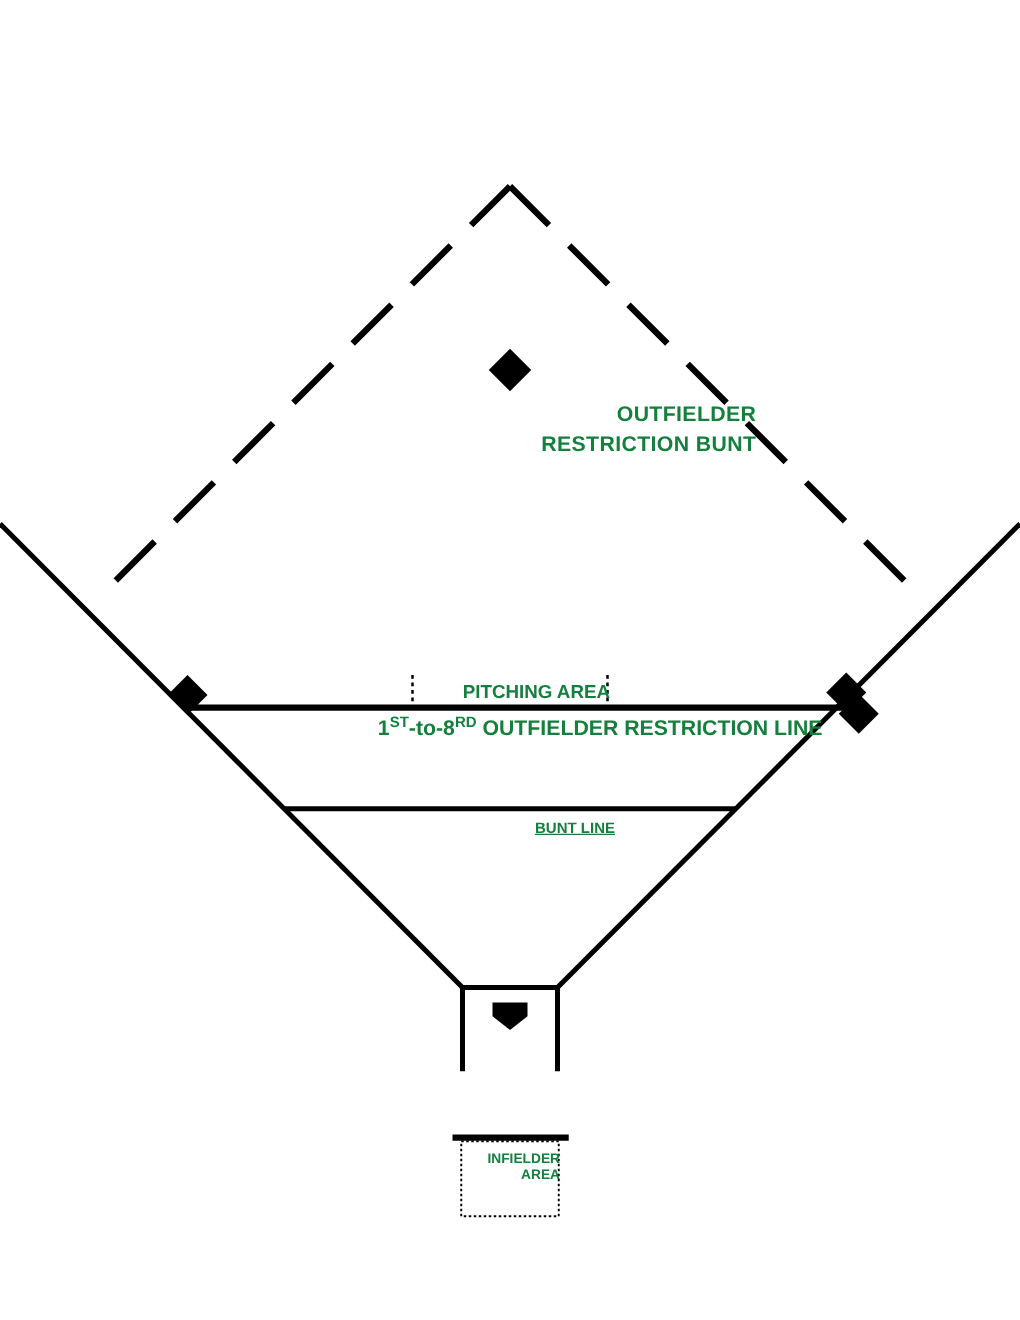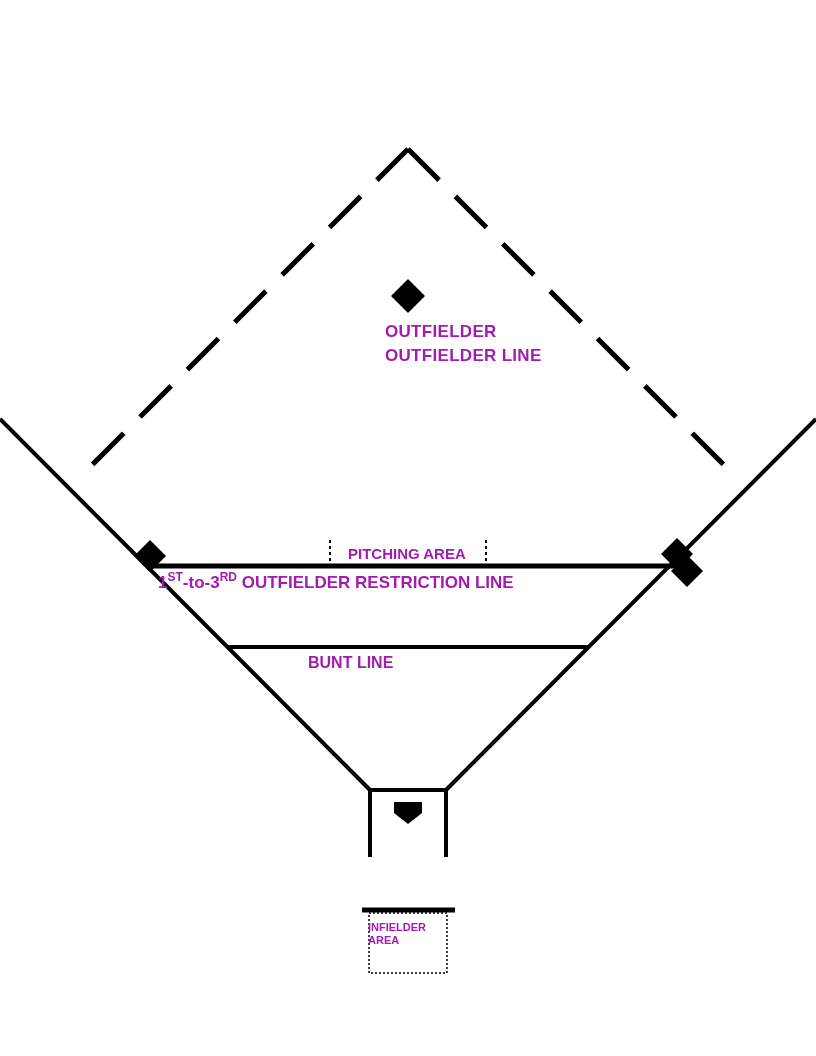--- a/index.html
+++ b/index.html
@@ -15,23 +15,23 @@
     overflow: hidden;
     font-family: "Liberation Sans", "DejaVu Sans", sans-serif;
   }
   #field-svg {
     position: absolute;
     top: 0;
     left: 0;
   }
   .label {
     position: absolute;
-    color: #a21caf;
+    color: #15803d;
     font-weight: bold;
-    text-align: left;
+    text-align: right;
     white-space: nowrap;
   }
   .label-outfielder {
     left: 385px;
     top: 320px;
     width: 220px;
     font-size: 17px;
     line-height: 24px;
     letter-spacing: 0.3px;
   }
@@ -48,25 +48,26 @@
     width: 500px;
     font-size: 17px;
     line-height: 20px;
   }
   .label-infielder sup {
     font-size: 12px;
     vertical-align: super;
     line-height: 0;
   }
   .label-bunt {
-    left: 308px;
+    left: 292px;
     top: 653px;
     width: 200px;
-    font-size: 16px;
+    font-size: 12px;
     line-height: 19px;
+    text-decoration: underline;
   }
   .label-catching {
     left: 368px;
     top: 921px;
     width: 80px;
     font-size: 11px;
     line-height: 13px;
   }
 </style>
 </head>
@@ -99,29 +100,29 @@
     <line x1="446" y1="788" x2="446" y2="857" stroke="#000000" stroke-width="4"></line>
 
     <polygon points="394,802 422,802 422,813 408,824 394,813" fill="#000000"></polygon>
 
     <line x1="362" y1="910" x2="455" y2="910" stroke="#000000" stroke-width="5"></line>
     <rect x="369" y="913" width="78" height="60" fill="none" stroke="#000000" stroke-width="1.5" stroke-dasharray="2 2"></rect>
   </svg>
 
   <div class="label label-outfielder">
     <div>OUTFIELDER</div>
-    <div>OUTFIELDER LINE</div>
+    <div>RESTRICTION BUNT</div>
   </div>
 
   <div class="label label-pitching">
     <span>PITCHING AREA</span>
   </div>
 
   <div class="label label-infielder">
-    <span>1</span><sup>ST</sup><span>-to-3</span><sup>RD</sup><span> OUTFIELDER RESTRICTION LINE</span>
+    <span>1</span><sup>ST</sup><span>-to-8</span><sup>RD</sup><span> OUTFIELDER RESTRICTION LINE</span>
   </div>
 
   <div class="label label-bunt">
     <span>BUNT LINE</span>
   </div>
 
   <div class="label label-catching">
     <div>INFIELDER</div>
     <div>AREA</div>
   </div>

